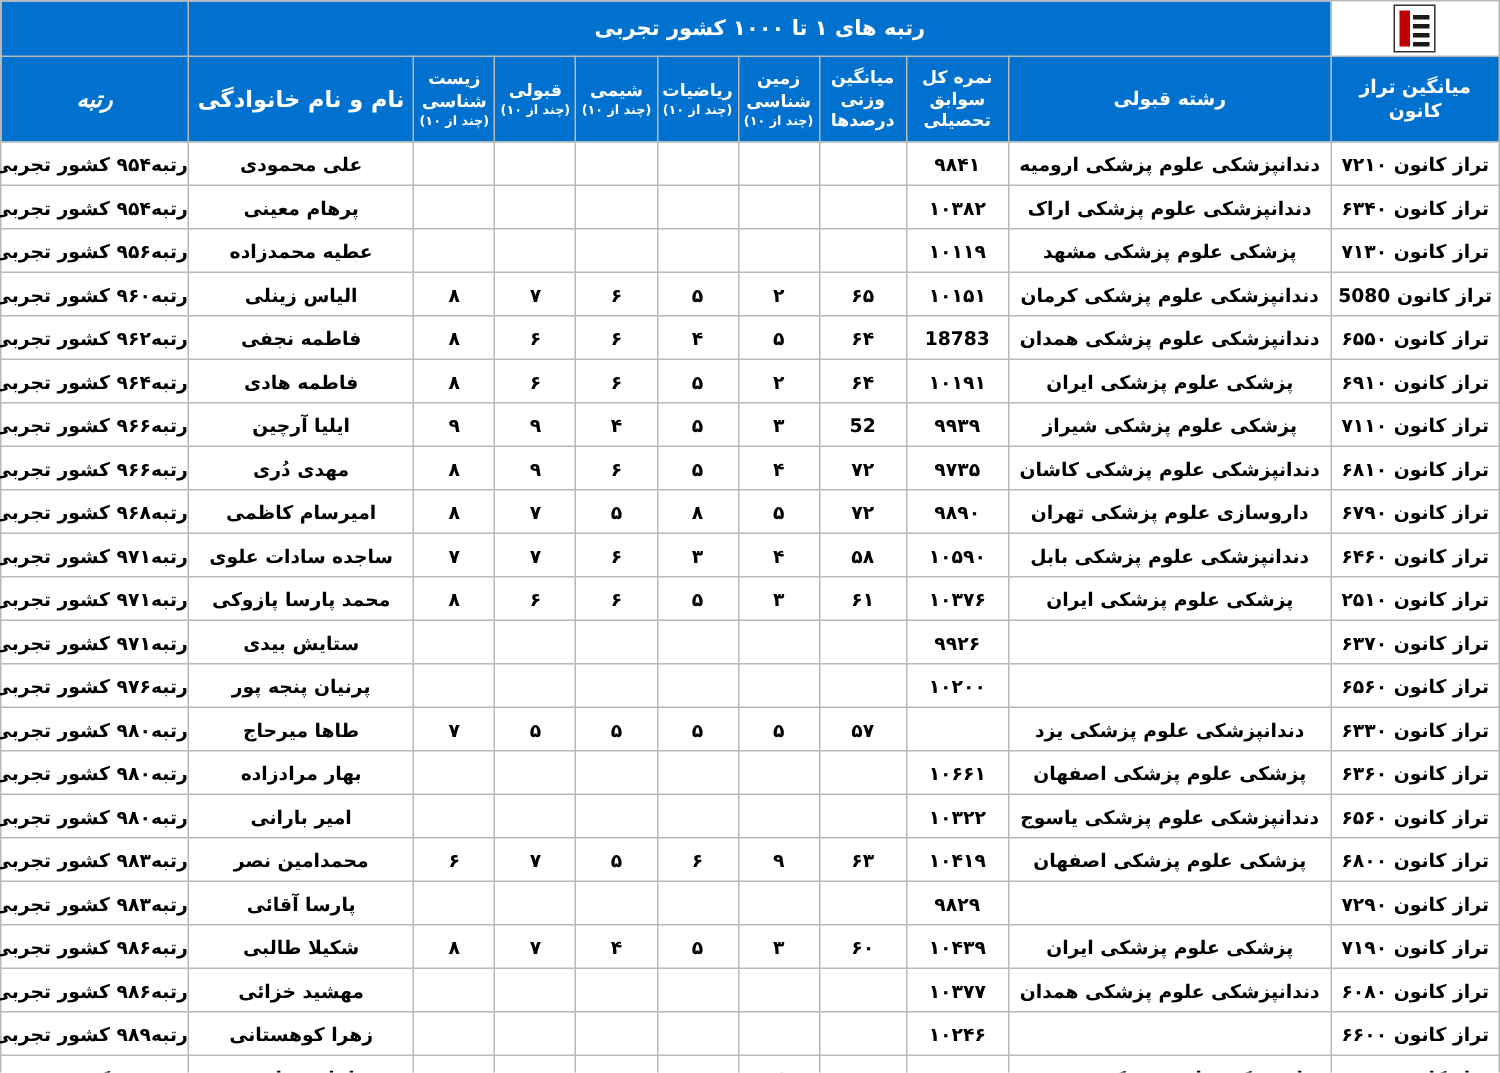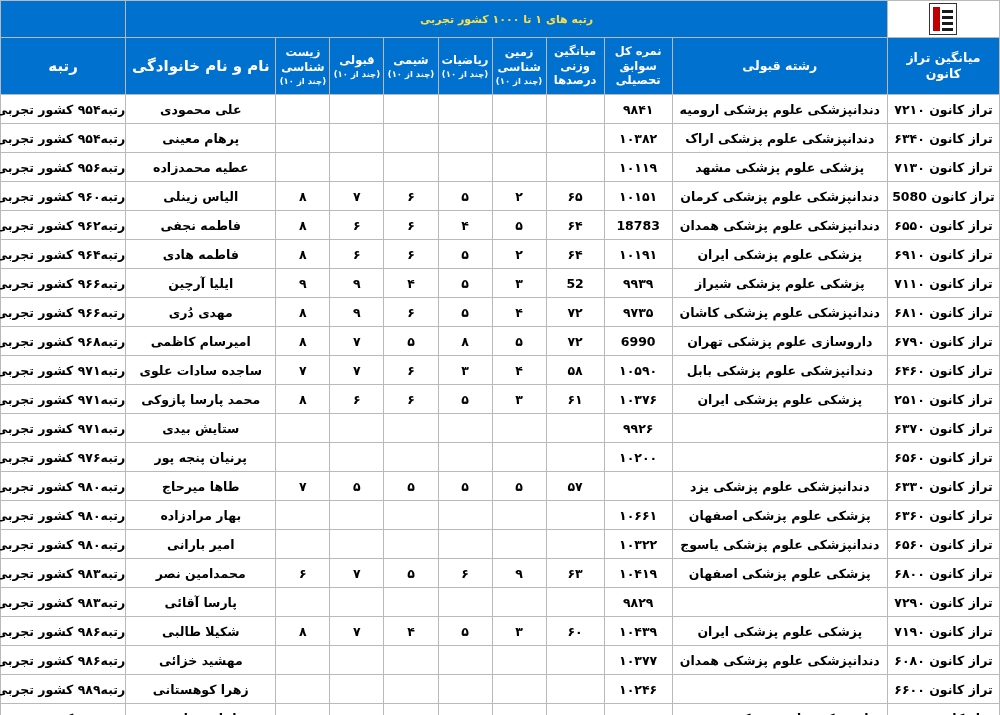--- a/index.html
+++ b/index.html
@@ -55,40 +55,41 @@
     background: #1a1a1a;
   }
   .logo-box .red {
     position: absolute;
     top: 3px; left: 3px;
     width: 7px; height: 24px;
     background: #c00000;
   }
   .title-main-cell {
     background: #0071ce;
-    color: #fde047;
-    font-size: 11px;
+    color: #ffffff;
+    font-size: 14px;
     height: 30px;
     letter-spacing: 0.2px;
   }
   .title-blank-a, .title-blank-b {
     background: #0071ce;
   }
 
   
   tr.headrow td {
     background: #0071ce;
     color: #ffffff;
     height: 52px;
     font-size: 12.5px;
     line-height: 1.25;
     padding: 2px 3px;
   }
   tr.headrow td.rank-head {
     font-size: 15px;
+    font-style: italic;
   }
   tr.headrow td.name-head {
     font-size: 15px;
   }
   tr.headrow td.small-head {
     font-size: 11.5px;
   }
   .sub {
     display: block;
     font-size: 8.5px;
@@ -305,21 +306,21 @@
           <td class="c-lesson">۵</td>
           <td class="c-lesson">۶</td>
           <td class="c-lesson">۹</td>
           <td class="c-lesson">۸</td>
           <td class="c-name">مهدی دُری</td>
           <td class="c-rank">رتبه۹۶۶ کشور تجربی</td>
         </tr>
         <tr class="datarow">
           <td class="c-traz">تراز کانون ۶۷۹۰</td>
           <td class="c-field">داروسازی علوم پزشکی تهران</td>
-          <td class="c-score">6990</td>
+          <td class="c-score">۹۸۹۰</td>
           <td class="c-avg">۷۲</td>
           <td class="c-lesson">۵</td>
           <td class="c-lesson">۸</td>
           <td class="c-lesson">۵</td>
           <td class="c-lesson">۷</td>
           <td class="c-lesson">۸</td>
           <td class="c-name">امیرسام کاظمی</td>
           <td class="c-rank">رتبه۹۶۸ کشور تجربی</td>
         </tr>
         <tr class="datarow">

